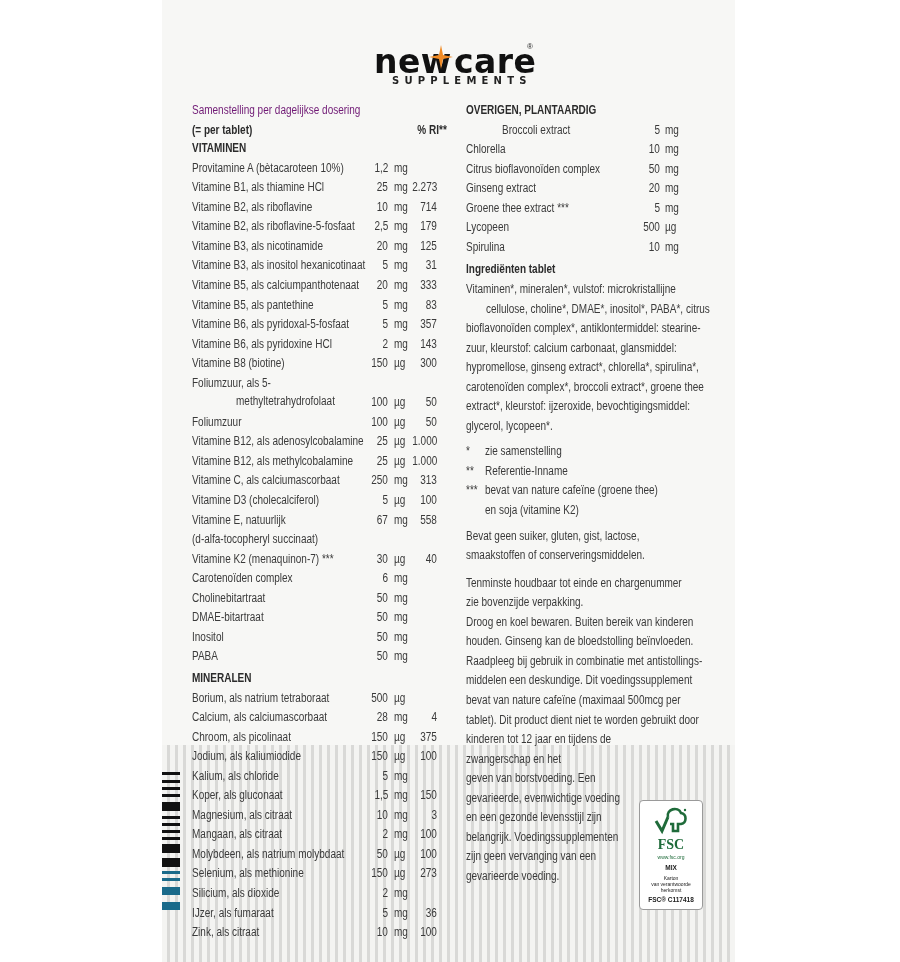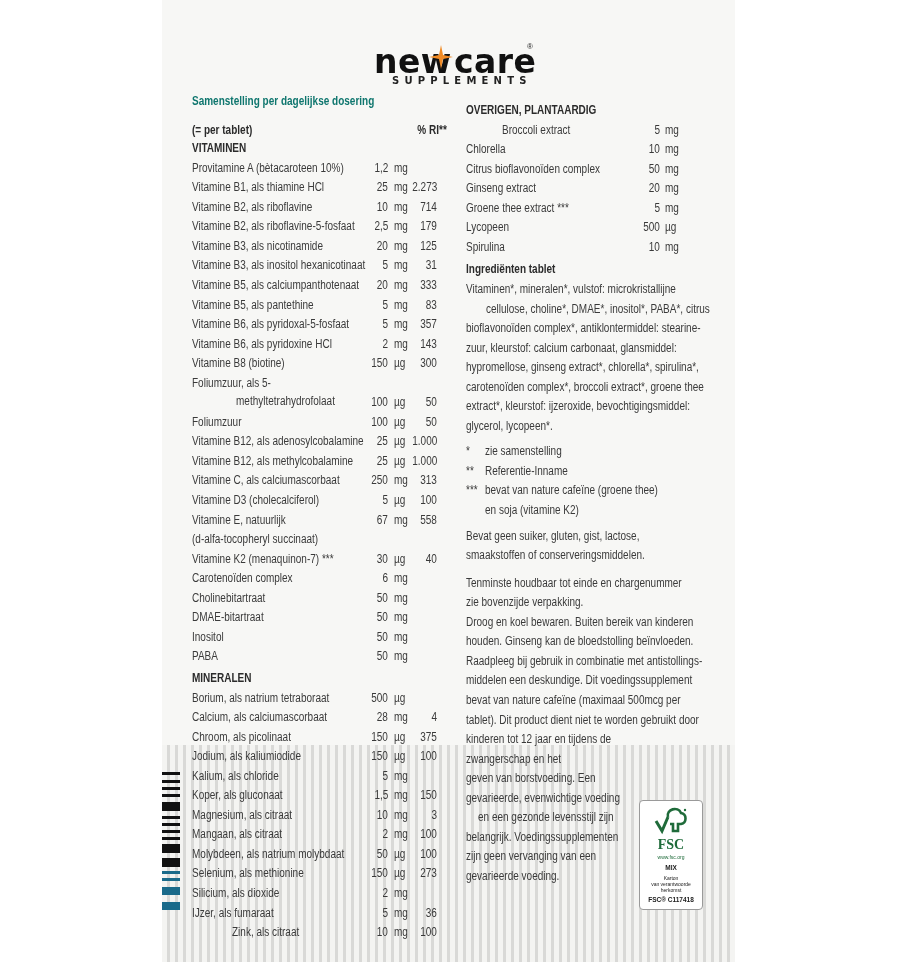--- a/index.html
+++ b/index.html
@@ -41,21 +41,21 @@
   <span class="word w1">new</span>
   <svg class="star" viewBox="0 0 24 24">
     <path d="M12 0 L14 10 L24 12 L14 14 L12 24 L10 14 L0 12 L10 10 Z" fill="#f08a24"></path>
   </svg>
   <span class="word w2">care</span>
   <span class="reg">®</span>
   <span class="sub">SUPPLEMENTS</span>
 </div>
 
 <div id="left-col">
-    <div class="abs" style="left:192px;top:94px;font-weight:bold;color:#0f766e;"><span class="narrow">Samenstelling per dagelijkse dosering</span></div>
+    <div class="abs" style="left:192px;top:103px;font-weight:normal;color:#701a75;"><span class="narrow">Samenstelling per dagelijkse dosering</span></div>
     <div class="abs" style="left:192px;top:122.55px;font-weight:bold;color:#2b2b2b;"><span class="narrow">(= per tablet)</span></div>
     <div class="abs" style="right:453px;top:122.55px;font-weight:bold;color:#2b2b2b;"><span class="narrowR">% RI**</span></div>
     <div class="abs" style="left:192px;top:141.1px;font-weight:bold;color:#2b2b2b;"><span class="narrow">VITAMINEN</span></div>
     <div>
       <div class="abs" style="left:192px;top:160.65px;"><span class="narrow">Provitamine A (bètacaroteen 10%)</span></div>
       <div class="abs" style="right:512px;top:160.65px;"><span class="narrowR">1,2</span></div>
       <div class="abs" style="left:394px;top:160.65px;"><span class="narrow">mg</span></div>
     </div>
     <div>
       <div class="abs" style="left:192px;top:180.20000000000002px;"><span class="narrow">Vitamine B1, als thiamine HCl</span></div>
@@ -260,21 +260,21 @@
       <div class="abs" style="right:512px;top:885.9999999999993px;"><span class="narrowR">2</span></div>
       <div class="abs" style="left:394px;top:885.9999999999993px;"><span class="narrow">mg</span></div>
     </div>
     <div>
       <div class="abs" style="left:192px;top:905.5499999999993px;"><span class="narrow">IJzer, als fumaraat</span></div>
       <div class="abs" style="right:512px;top:905.5499999999993px;"><span class="narrowR">5</span></div>
       <div class="abs" style="left:394px;top:905.5499999999993px;"><span class="narrow">mg</span></div>
       <div class="abs" style="right:463px;top:905.5499999999993px;"><span class="narrowR">36</span></div>
     </div>
     <div>
-      <div class="abs" style="left:192px;top:925.0999999999992px;margin-left:40px;"><span class="narrow">Zink, als citraat</span></div>
+      <div class="abs" style="left:192px;top:925.0999999999992px;"><span class="narrow">Zink, als citraat</span></div>
       <div class="abs" style="right:512px;top:925.0999999999992px;"><span class="narrowR">10</span></div>
       <div class="abs" style="left:394px;top:925.0999999999992px;"><span class="narrow">mg</span></div>
       <div class="abs" style="right:463px;top:925.0999999999992px;"><span class="narrowR">100</span></div>
     </div>
   </div>
 
 <div id="right-col">
     <div class="abs" style="left:466px;top:103px;font-weight:bold;color:#2b2b2b;"><span class="narrow">OVERIGEN, PLANTAARDIG</span></div>
     <div>
       <div class="abs" style="left:466px;top:122.55px;padding-left:36px;"><span class="narrow">Broccoli extract</span></div>
@@ -334,21 +334,21 @@
     <div class="abs" style="left:466px;top:614.75px;"><span class="narrow">Droog en koel bewaren. Buiten bereik van kinderen</span></div>
     <div class="abs" style="left:466px;top:634.3px;"><span class="narrow">houden. Ginseng kan de bloedstolling beïnvloeden.</span></div>
     <div class="abs" style="left:466px;top:653.8499999999999px;"><span class="narrow">Raadpleeg bij gebruik in combinatie met antistollings-</span></div>
     <div class="abs" style="left:466px;top:673.3999999999999px;"><span class="narrow">middelen een deskundige. Dit voedingssupplement</span></div>
     <div class="abs" style="left:466px;top:692.9499999999998px;"><span class="narrow">bevat van nature cafeïne (maximaal 500mcg per</span></div>
     <div class="abs" style="left:466px;top:712.4999999999998px;"><span class="narrow">tablet). Dit product dient niet te worden gebruikt door</span></div>
     <div class="abs" style="left:466px;top:732.0499999999997px;"><span class="narrow">kinderen tot 12 jaar en tijdens de</span></div>
     <div class="abs" style="left:466px;top:751.5999999999997px;"><span class="narrow"> zwangerschap en het</span></div>
     <div class="abs" style="left:466px;top:771.1499999999996px;"><span class="narrow">geven van borstvoeding. Een</span></div>
     <div class="abs" style="left:466px;top:790.6999999999996px;"><span class="narrow">gevarieerde, evenwichtige voeding</span></div>
-    <div class="abs" style="left:466px;top:810.2499999999995px;margin-left:12px;"><span class="narrow">en een gezonde levensstijl zijn</span></div>
+    <div class="abs" style="left:466px;top:810.2499999999995px;"><span class="narrow">en een gezonde levensstijl zijn</span></div>
     <div class="abs" style="left:466px;top:829.7999999999995px;"><span class="narrow">belangrijk. Voedingssupplementen</span></div>
     <div class="abs" style="left:466px;top:849.3499999999995px;"><span class="narrow">zijn geen vervanging van een</span></div>
     <div class="abs" style="left:466px;top:868.8999999999994px;"><span class="narrow">gevarieerde voeding.</span></div>
   </div>
 
 <div class="barcode" id="barcode">
     <div style="top:0px;height:3px;background:#111111;"></div>
     <div style="top:8px;height:3px;background:#111111;"></div>
     <div style="top:15px;height:3px;background:#111111;"></div>
     <div style="top:22px;height:3px;background:#111111;"></div>

